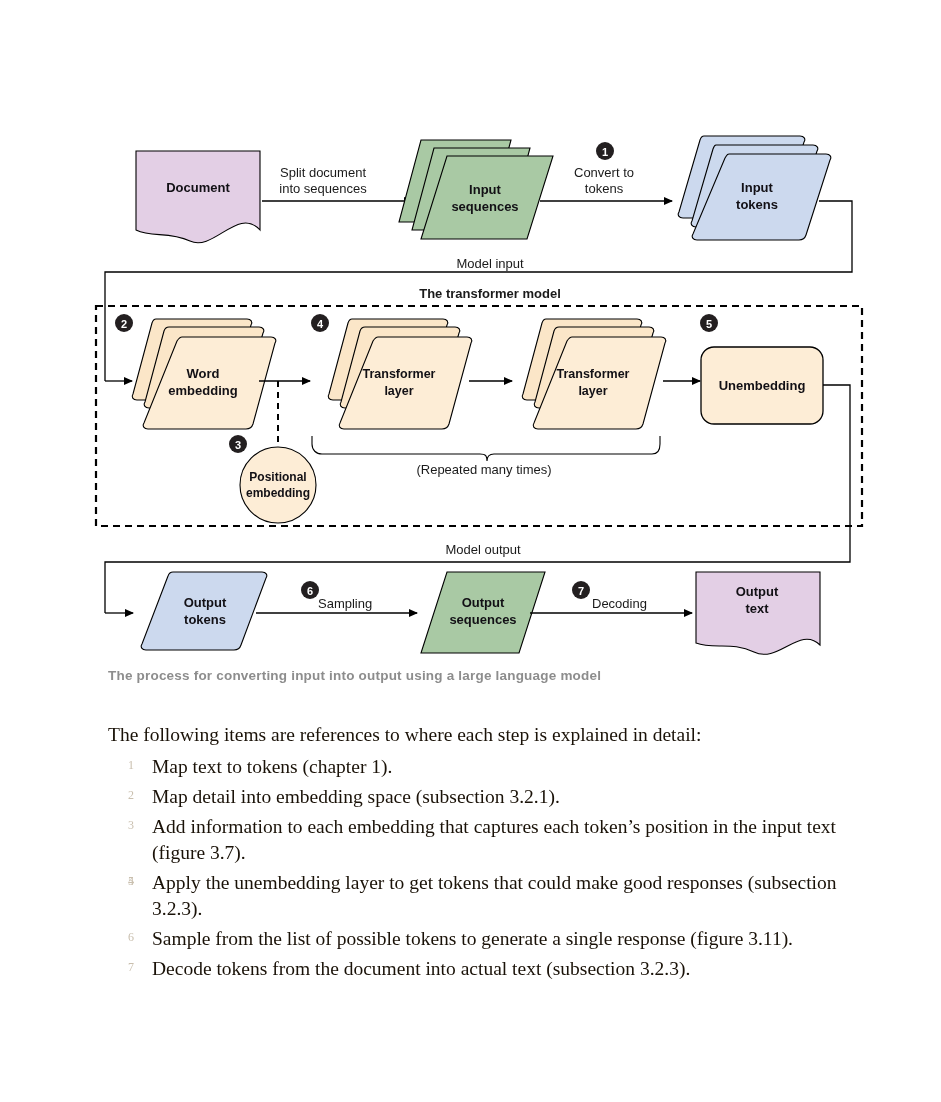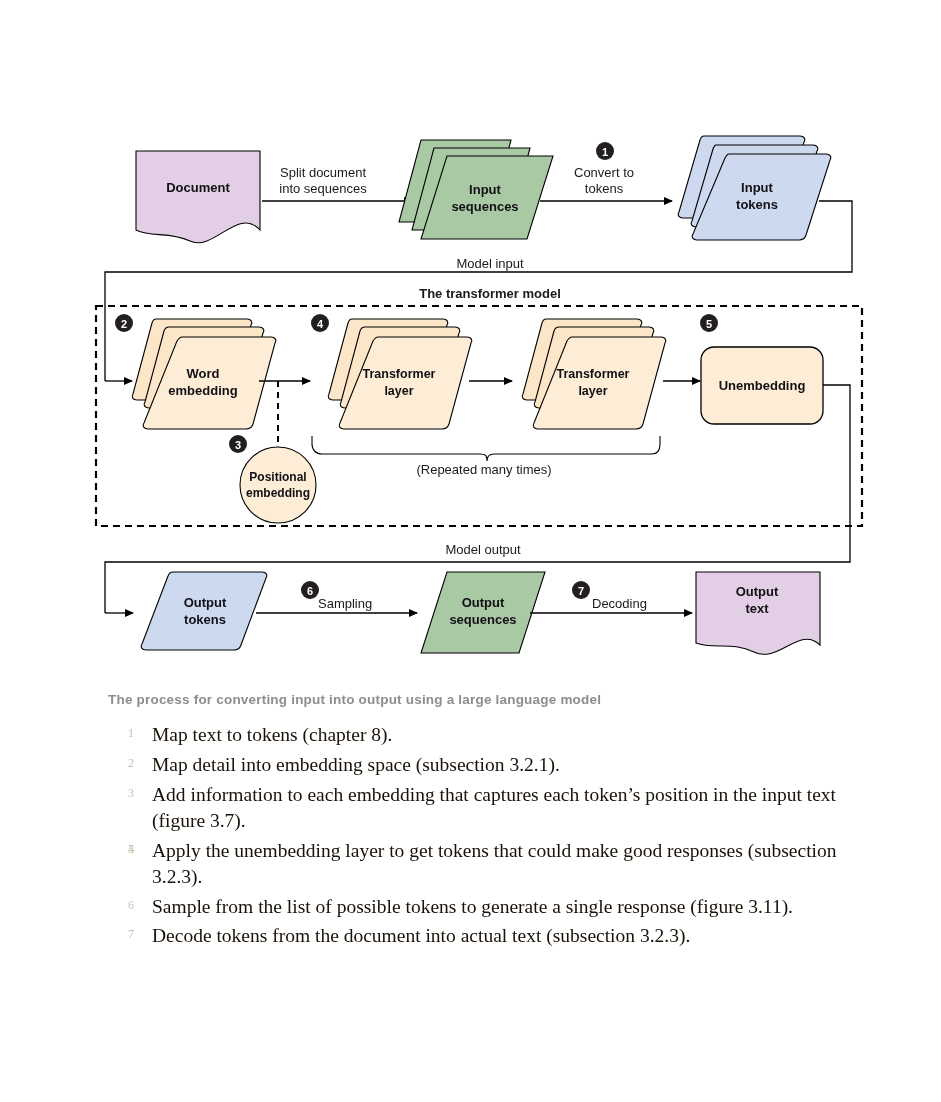--- a/index.html
+++ b/index.html
@@ -8,21 +8,21 @@
     background:#ffffff;
     font-family:"Liberation Sans", sans-serif;
     position:relative;
     overflow:hidden;
   }
   #figure{
     position:absolute;left:0;top:0;width:941px;height:700px;
   }
   #figure svg{display:block;}
   .capt{
-    position:absolute;left:108px;top:692px;
+    position:absolute;left:108px;top:668px;
     font-family:"Liberation Sans", sans-serif;
     font-size:13.5px;font-weight:bold;color:#8d8d8d;
     letter-spacing:.2px;white-space:nowrap;
   }
   .prose{
     position:absolute;left:108px;top:722px;width:760px;
     font-family:"Liberation Serif", serif;
     color:#1a1208;
   }
   .lead{
@@ -197,22 +197,23 @@
     <path d="M696,572 L820,572 L820,645 C800,625 778,664 754,652 C732,641 714,650 696,643 Z" fill="#e3cfe5" stroke="#000" stroke-width="1.1"></path>
     <text x="757" y="596" text-anchor="middle" font-family="Liberation Sans, sans-serif" font-size="13" font-weight="bold" fill="#121015">Output</text>
     <text x="757" y="613" text-anchor="middle" font-family="Liberation Sans, sans-serif" font-size="13" font-weight="bold" fill="#121015">text</text>
   </g>
 </svg>
 </div>
 
 <div class="capt">The process for converting input into output using a large language model</div>
 
 <div class="prose">
+  <p class="lead">The following items are references to where each step is explained in detail:</p>
   <ol class="steps" id="steps-list">
-      <li><span class="num">1</span><span>Map text to tokens (chapter 8).</span></li>
+      <li><span class="num">1</span><span>Map text to tokens (chapter 1).</span></li>
       <li><span class="num">2</span><span>Map detail into embedding space (subsection 3.2.1).</span></li>
       <li><span class="num">3</span><span>Add information to each embedding that captures each token’s position in the input text (figure 3.7).</span></li>
       <li><span class="num">4</span></li>
       <li><span class="num">5</span><span>Apply the unembedding layer to get tokens that could make good responses (subsection 3.2.3).</span></li>
       <li><span class="num">6</span><span>Sample from the list of possible tokens to generate a single response (figure 3.11).</span></li>
       <li><span class="num">7</span><span>Decode tokens from the document into actual text (subsection 3.2.3).</span></li>
     </ol>
 </div>
 
 </body></html>

